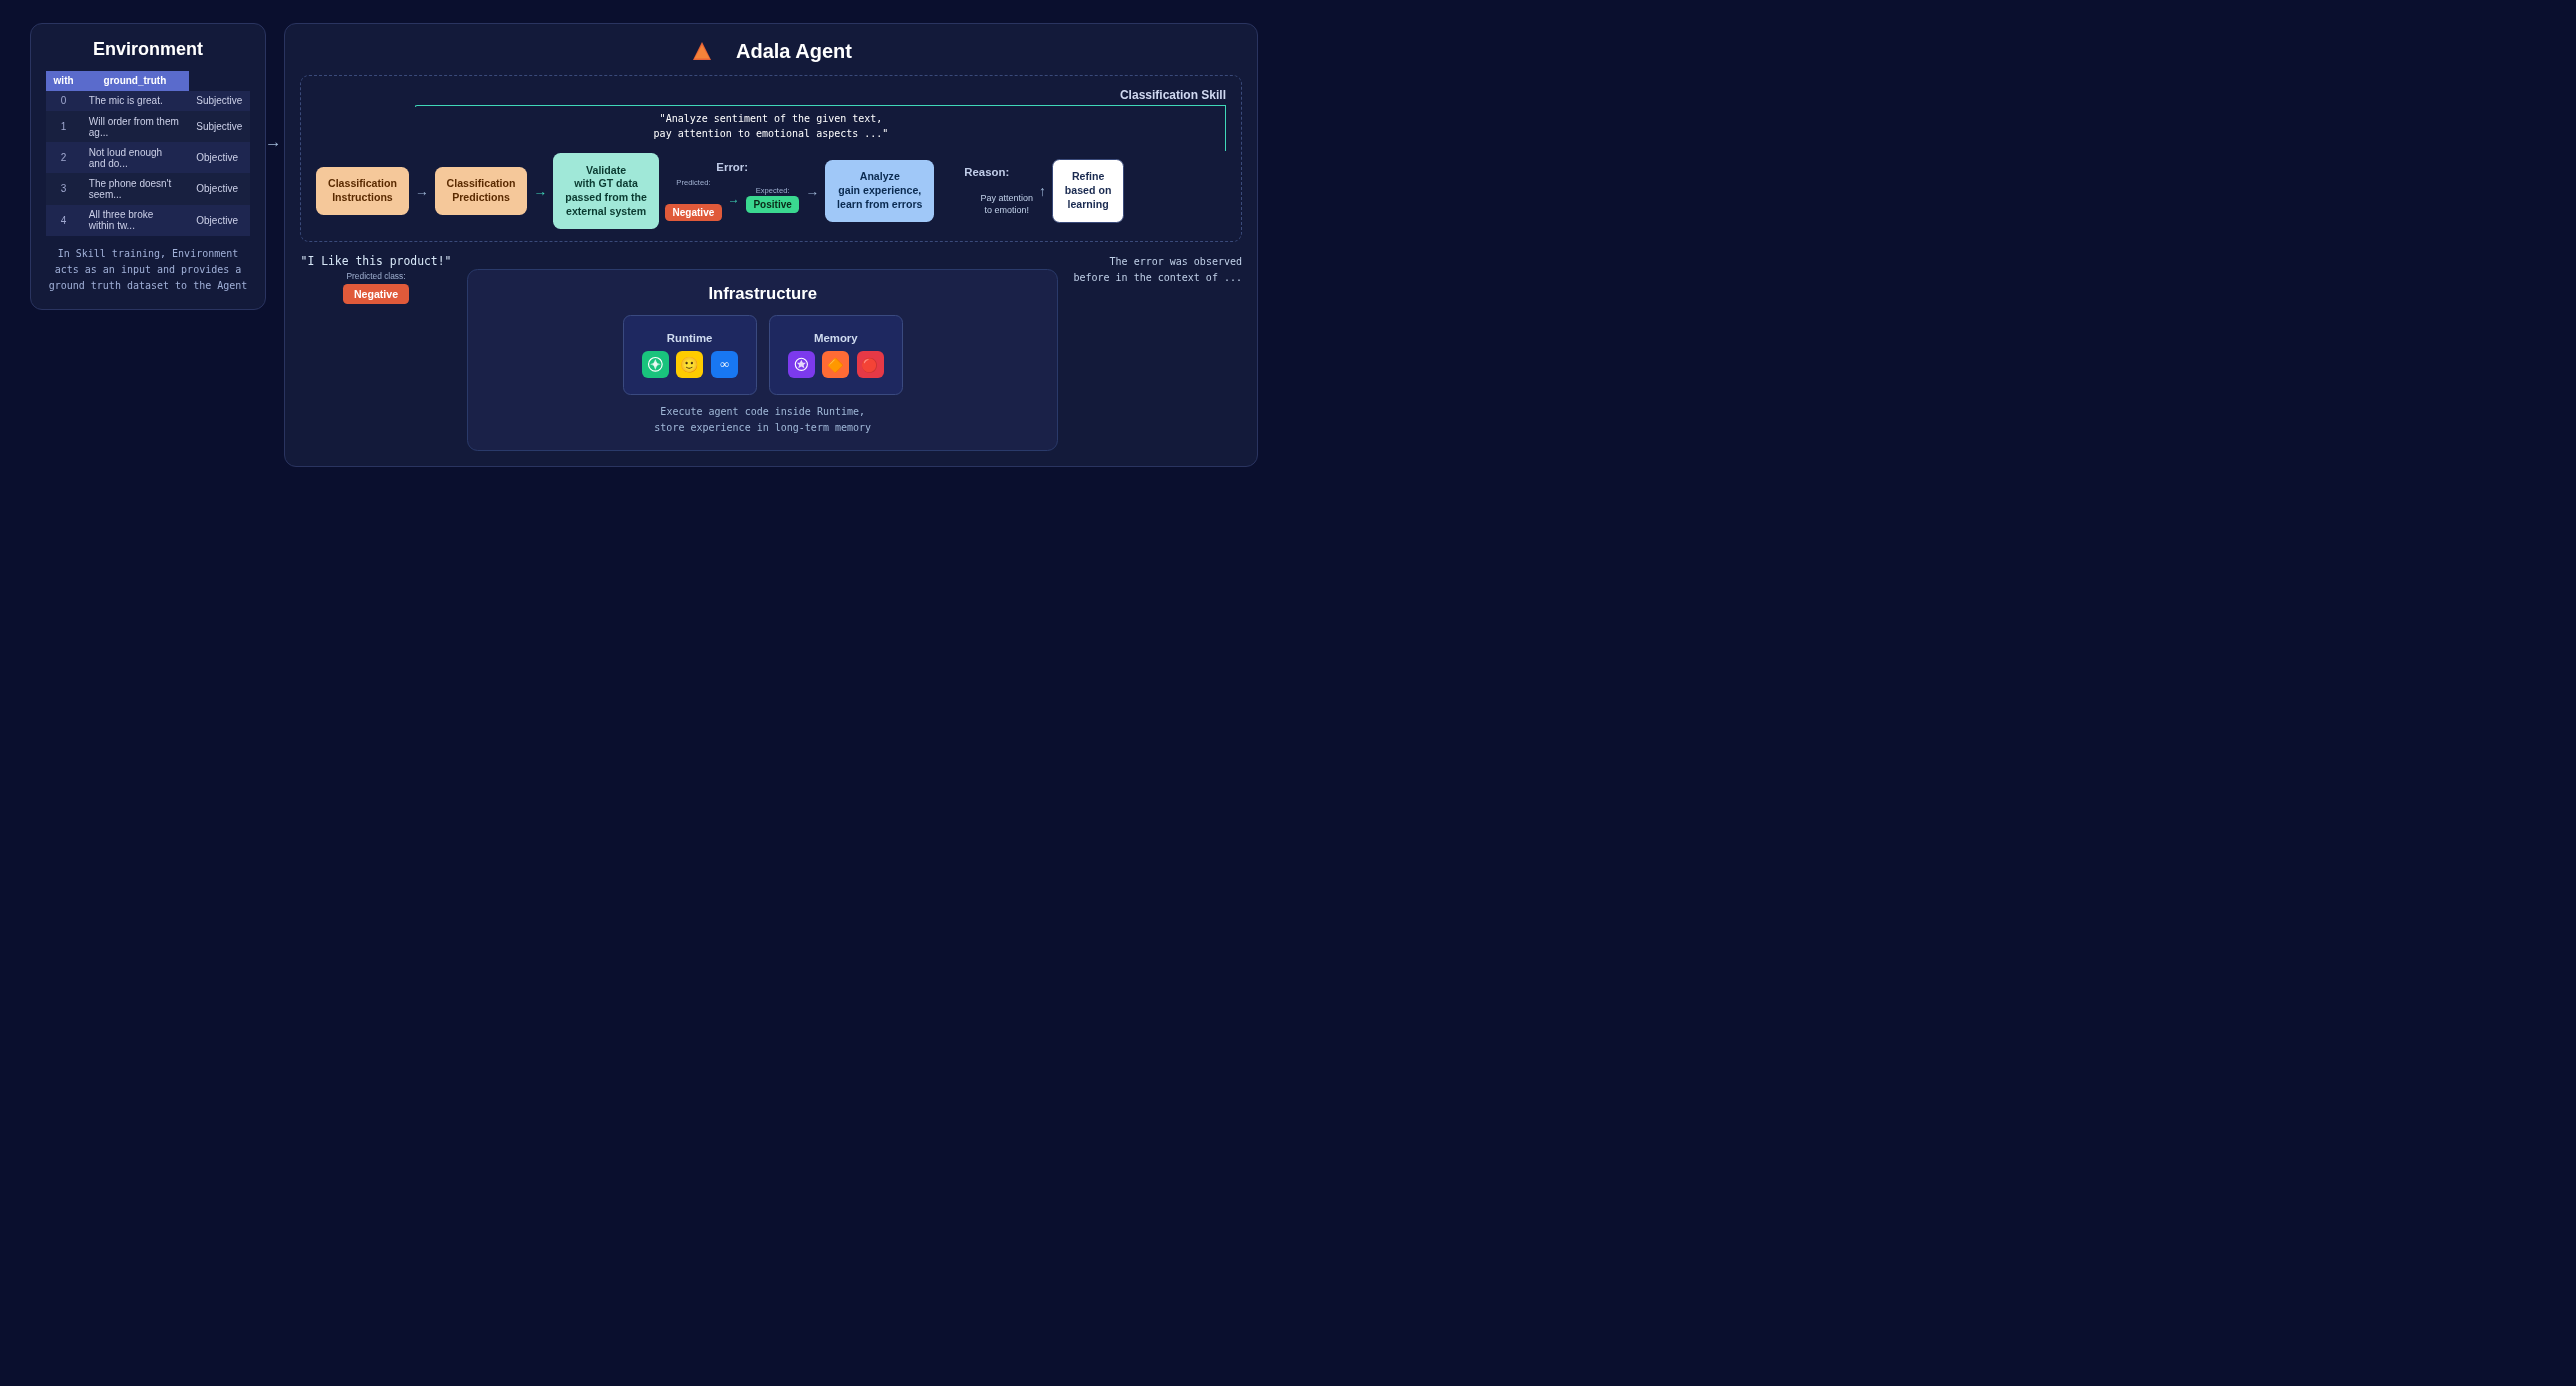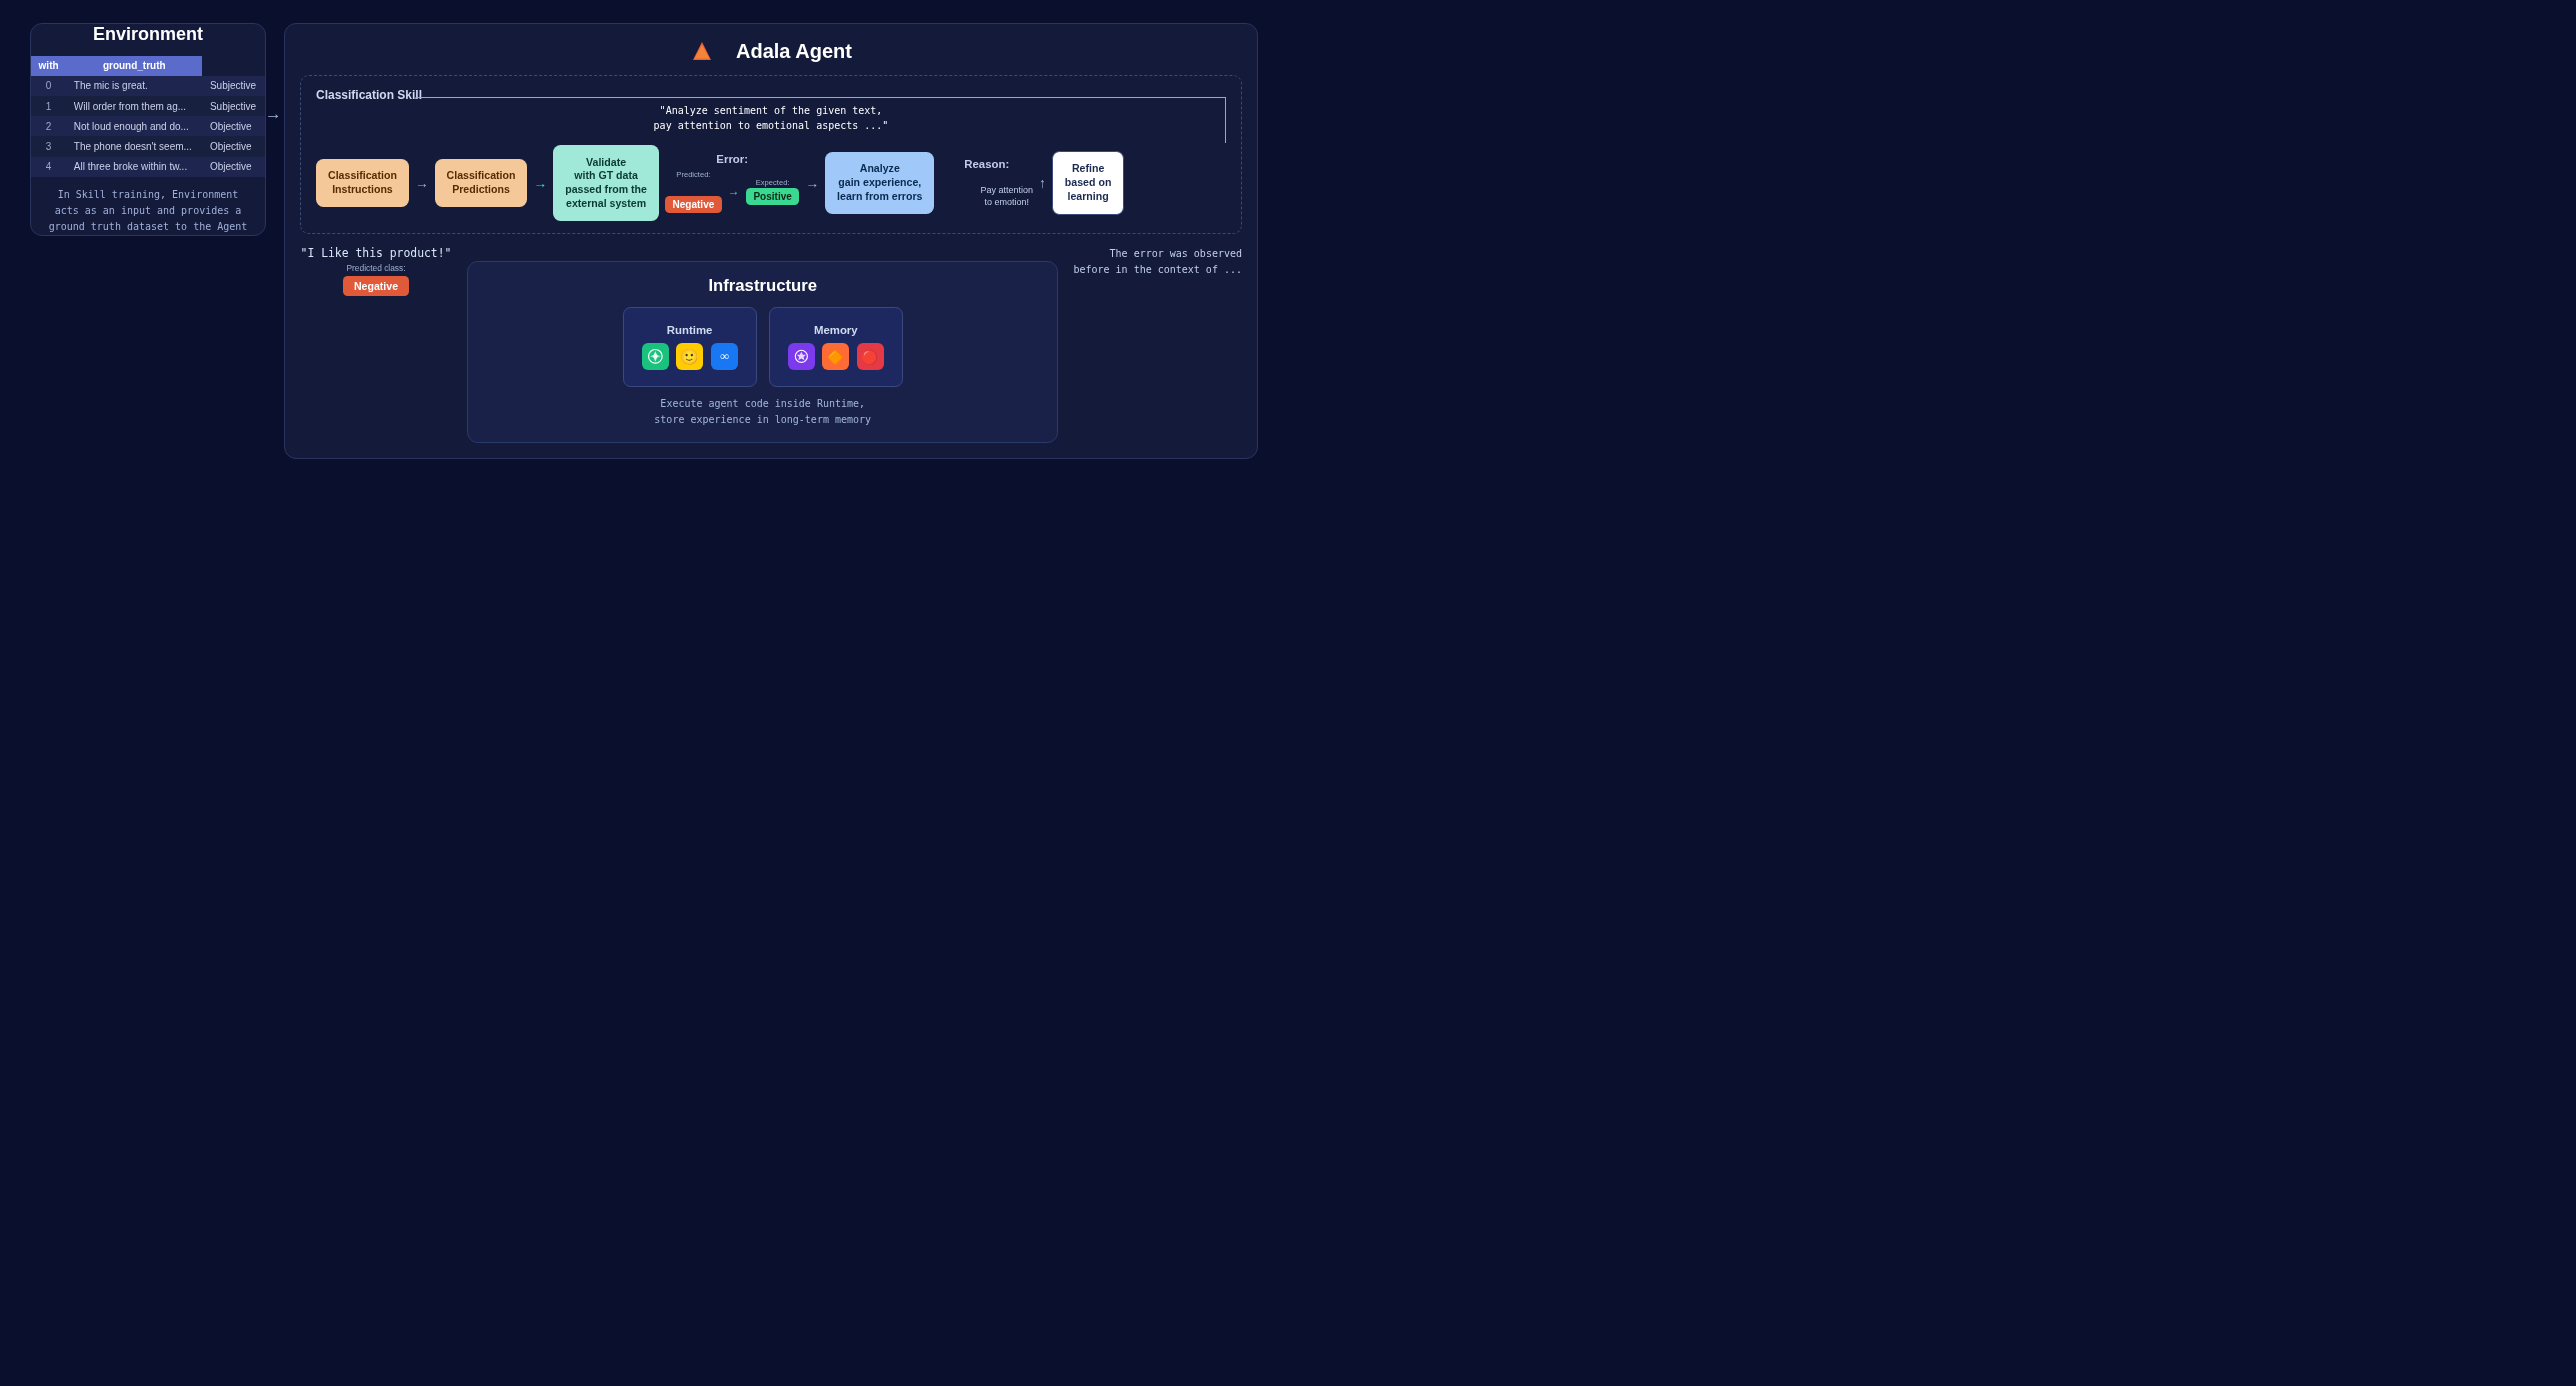--- a/index.html
+++ b/index.html
@@ -31,20 +31,21 @@
       gap: 18px;
       width: 100%;
       align-items: flex-start;
     }
 
     
     .environment-panel {
       background: #131a3a;
       border: 1.5px solid #2a3460;
       border-radius: 12px;
+      padding: 15px;
       width: 236px;
       min-width: 236px;
       flex-shrink: 0;
     }
     .env-title {
       font-size: 18px;
       font-weight: 700;
       text-align: center;
       margin-bottom: 10.6px;
       color: #ffffff;
@@ -106,23 +107,23 @@
     
     .skill-box {
       border: 1.5px dashed #3a4a7a;
       border-radius: 9px;
       padding: 12px 15px;
       position: relative;
     }
     .skill-title {
       font-size: 12px;
       font-weight: 600;
-      text-align: left;
+      text-align: right;
       color: #d0d8f0;
-      margin-bottom: 1px;
+      margin-bottom: 9px;
     }
 
     
     .prompt-banner {
       font-family: monospace;
       font-size: 10px;
       color: #d0e8f0;
       background: transparent;
       text-align: center;
       margin-bottom: 12px;

